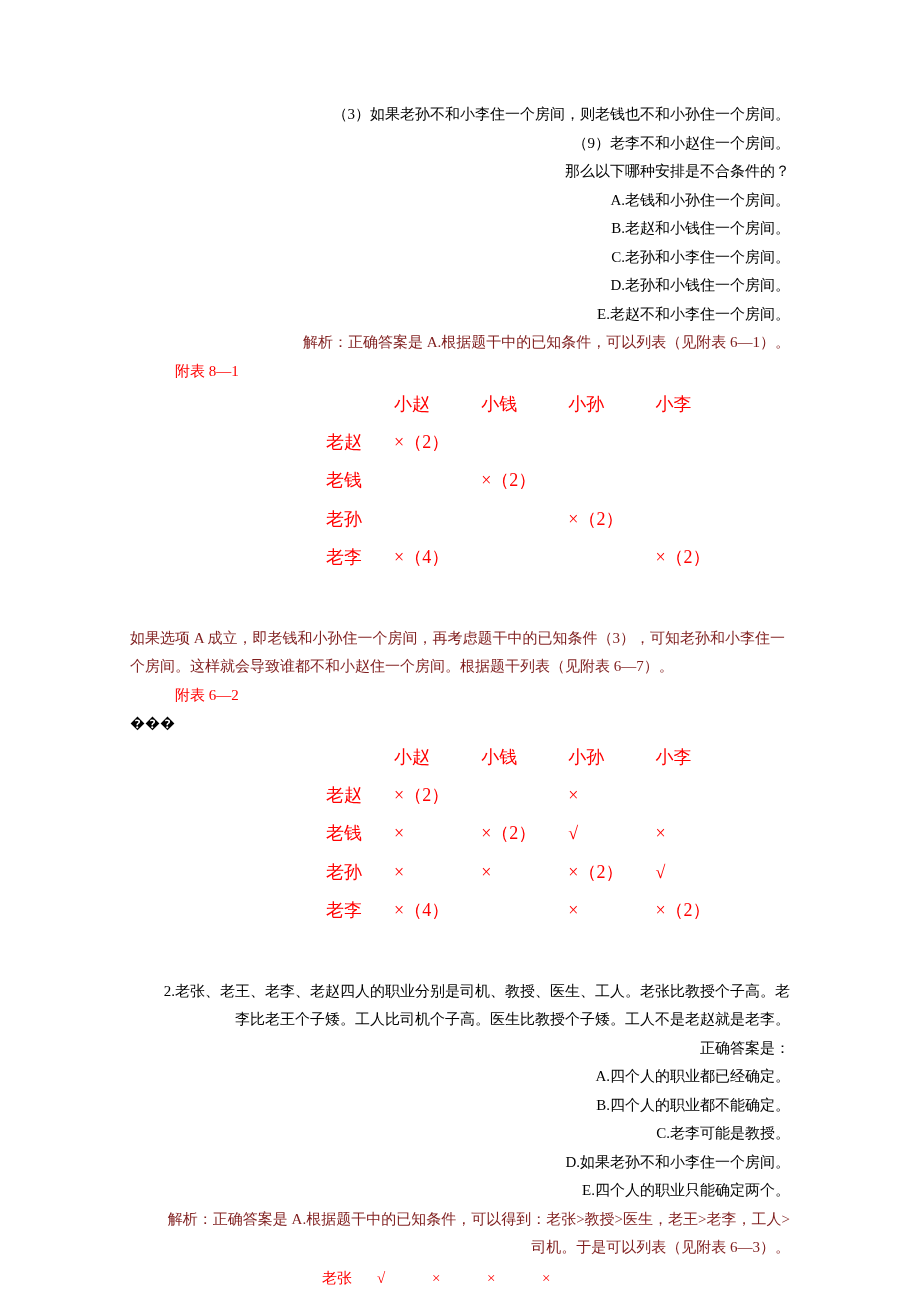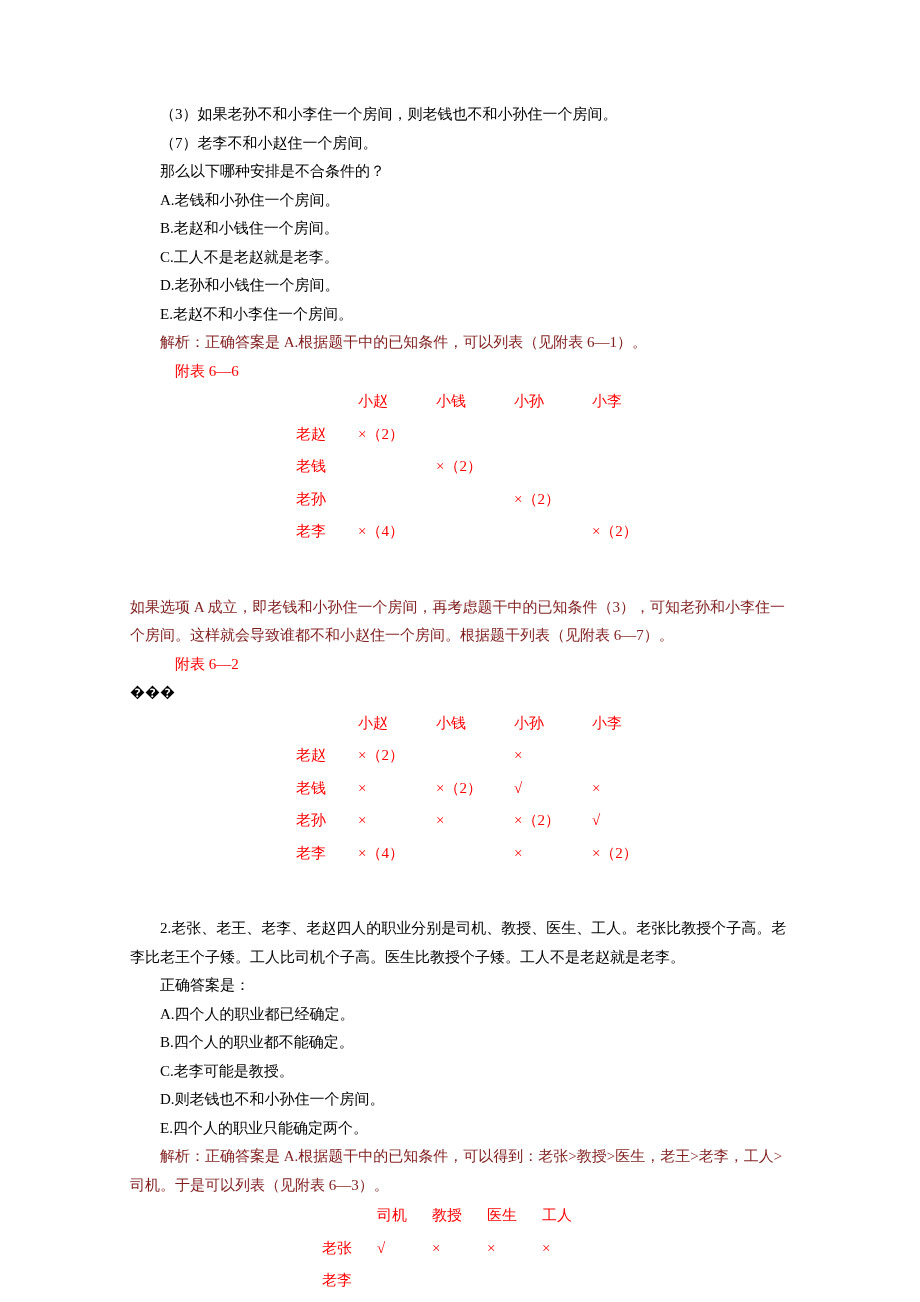--- a/index.html
+++ b/index.html
@@ -5,30 +5,30 @@
     * { margin: 0; padding: 0; box-sizing: border-box; }
     body {
       font-family: "SimSun", "宋体", serif;
       font-size: 15px;
       line-height: 1.9;
       background: #fff;
       color: #000;
       width: 920px;
       padding: 100px 130px 80px 130px;
     }
-    .indent { text-indent: 2em; }
+    .indent { text-indent: 2em; text-align: right; }
     .red { color: #7f1d1d; }
     .table-caption {
       margin-left: 3em;
       color: #ff0000;
     }
     .logic-table {
       color: #ff0000;
       font-family: "SimSun", "宋体", serif;
-      font-size: 15px;
+      font-size: 18px;
       border-collapse: collapse;
       margin-left: 10em;
       margin-bottom: 1em;
     }
     .logic-table td, .logic-table th {
       padding: 2px 16px;
       text-align: left;
       min-width: 70px;
       font-weight: normal;
     }
@@ -50,29 +50,29 @@
       font-weight: normal;
     }
     .spacer { height: 2em; }
   </style>
 </head>
 <body>
 
 
 
 <div class="indent">（3）如果老孙不和小李住一个房间，则老钱也不和小孙住一个房间。</div>
-<div class="indent">（7）老李不和小赵住一个房间。</div>
+<div class="indent">（9）老李不和小赵住一个房间。</div>
 <div class="indent">那么以下哪种安排是不合条件的？</div>
 <div class="indent">A.老钱和小孙住一个房间。</div>
 <div class="indent">B.老赵和小钱住一个房间。</div>
-<div class="indent">C.工人不是老赵就是老李。</div>
+<div class="indent">C.老孙和小李住一个房间。</div>
 <div class="indent">D.老孙和小钱住一个房间。</div>
 <div class="indent">E.老赵不和小李住一个房间。</div>
 <div class="indent red">解析：正确答案是 A.根据题干中的已知条件，可以列表（见附表 6—1）。</div>
-<div class="table-caption">附表 6—6</div>
+<div class="table-caption">附表 8—1</div>
 
 <table class="logic-table">
   <tbody>
       <tr>
     <th class="rowhdr"></th>
     <th>小赵</th>
     <th>小钱</th>
     <th>小孙</th>
     <th>小李</th>
   </tr>
@@ -153,33 +153,26 @@
 </tbody>
   </table>
 
 <div class="spacer"></div>
 
 <div class="indent">2.老张、老王、老李、老赵四人的职业分别是司机、教授、医生、工人。老张比教授个子高。老李比老王个子矮。工人比司机个子高。医生比教授个子矮。工人不是老赵就是老李。</div>
 <div class="indent">正确答案是：</div>
 <div class="indent">A.四个人的职业都已经确定。</div>
 <div class="indent">B.四个人的职业都不能确定。</div>
 <div class="indent">C.老李可能是教授。</div>
-<div class="indent">D.则老钱也不和小孙住一个房间。</div>
+<div class="indent">D.如果老孙不和小李住一个房间。</div>
 <div class="indent">E.四个人的职业只能确定两个。</div>
 <div class="indent red">解析：正确答案是 A.根据题干中的已知条件，可以得到：老张&gt;教授&gt;医生，老王&gt;老李，工人&gt;司机。于是可以列表（见附表 6—3）。</div>
 
 <table class="logic-table3">
   <tbody>
-      <tr>
-    <th></th>
-    <th>司机</th>
-    <th>教授</th>
-    <th>医生</th>
-    <th>工人</th>
-  </tr>
   <tr>
     <td>老张</td>
     <td>√</td>
     <td>×</td>
     <td>×</td>
     <td>×</td>
   </tr>
   <tr>
     <td>老李</td>
     <td></td>

